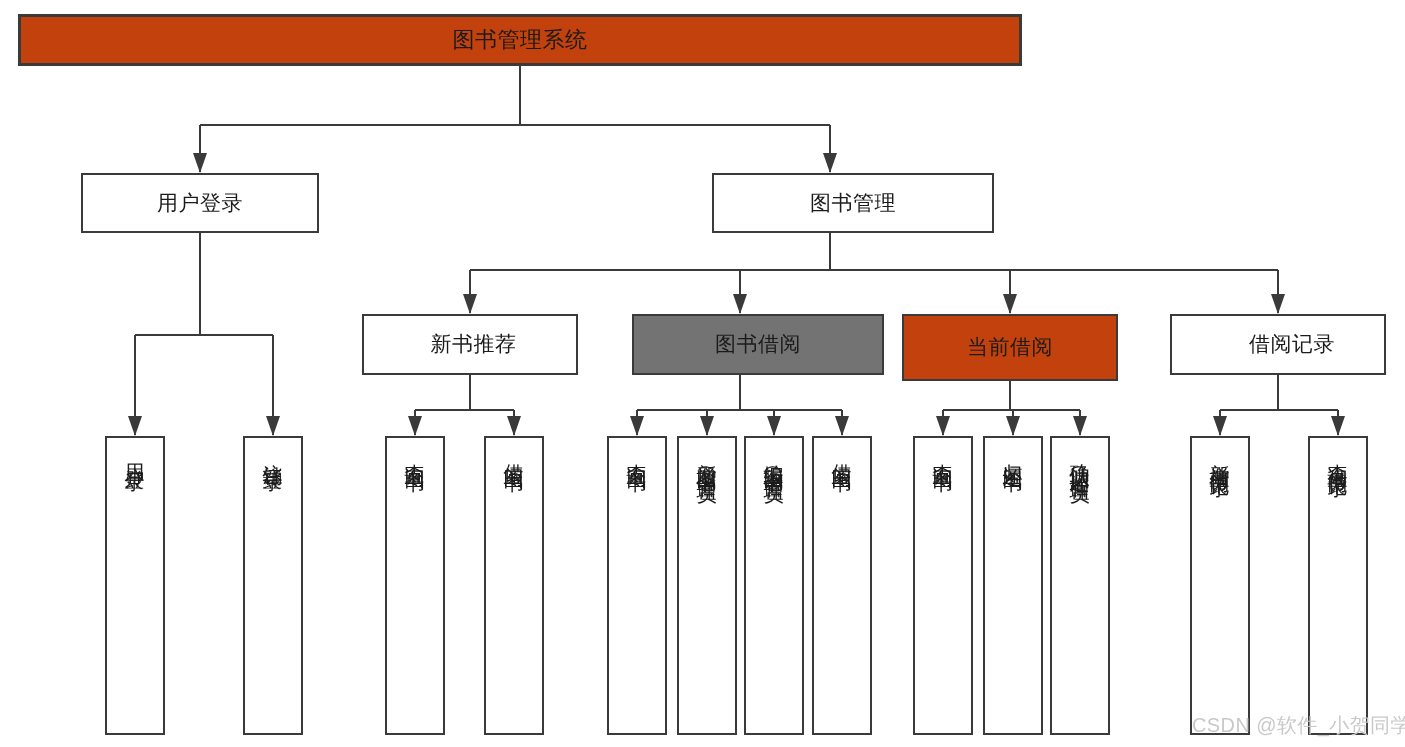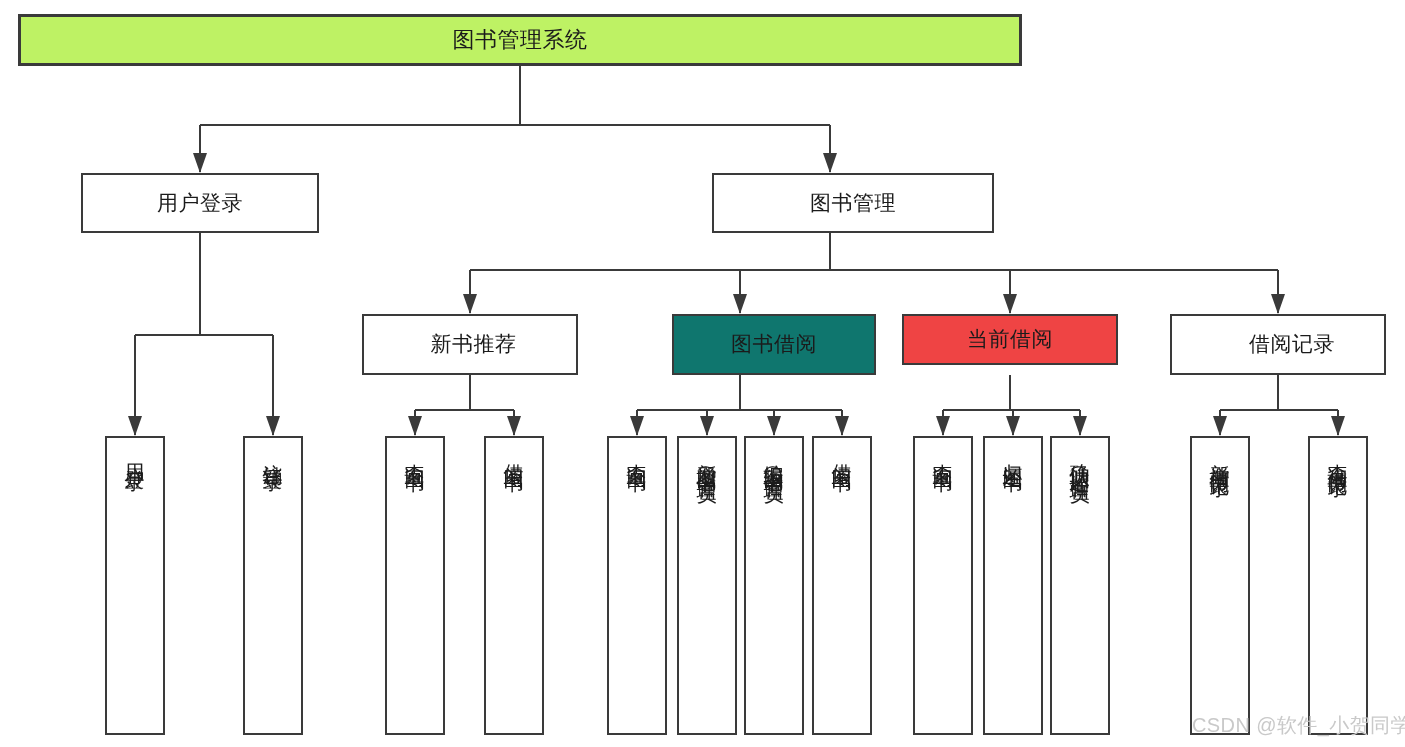--- a/index.html
+++ b/index.html
@@ -128,36 +128,36 @@
       <line x1="1080" y1="410" x2="1080" y2="435" stroke="#3a3a3a" stroke-width="2.5" shape-rendering="crispEdges"></line>
       <polygon points="1073,416 1087,416 1080,436" fill="#3a3a3a"></polygon>
       <line x1="1278" y1="375" x2="1278" y2="410" stroke="#3a3a3a" stroke-width="2.5" shape-rendering="crispEdges"></line>
       <line x1="1220" y1="410" x2="1338" y2="410" stroke="#3a3a3a" stroke-width="2.5" shape-rendering="crispEdges"></line>
       <line x1="1220" y1="410" x2="1220" y2="435" stroke="#3a3a3a" stroke-width="2.5" shape-rendering="crispEdges"></line>
       <polygon points="1213,416 1227,416 1220,436" fill="#3a3a3a"></polygon>
       <line x1="1338" y1="410" x2="1338" y2="435" stroke="#3a3a3a" stroke-width="2.5" shape-rendering="crispEdges"></line>
       <polygon points="1331,416 1345,416 1338,436" fill="#3a3a3a"></polygon>
     </svg>
   <div id="nodes-layer">
-      <div class="node horiz level-root" style="left: 18px; top: 14px; width: 1004px; height: 52px; border-color: rgb(58, 58, 58); background: #bef264; color: rgb(27, 27, 27);">
+      <div class="node horiz level-root" style="left: 18px; top: 14px; width: 1004px; height: 52px; border-color: rgb(58, 58, 58); background: #c2410c; color: rgb(27, 27, 27);">
         <span class="label">图书管理系统</span>
       </div>
       <div class="node horiz level-1" style="left: 81px; top: 173px; width: 238px; height: 60px; border-color: rgb(58, 58, 58); background: rgb(255, 255, 255); color: rgb(27, 27, 27);">
         <span class="label">用户登录</span>
       </div>
       <div class="node horiz level-1" style="left: 712px; top: 173px; width: 282px; height: 60px; border-color: rgb(58, 58, 58); background: rgb(255, 255, 255); color: rgb(27, 27, 27);">
         <span class="label">图书管理</span>
       </div>
       <div class="node horiz level-2" style="left: 362px; top: 314px; width: 216px; height: 61px; border-color: rgb(58, 58, 58); background: rgb(255, 255, 255); color: rgb(27, 27, 27); padding-left: 7px;">
         <span class="label">新书推荐</span>
       </div>
-      <div class="node horiz level-2" style="left: 632px; top: 314px; width: 204px; height: 61px; border-color: rgb(58, 58, 58); background: #0f766e; color: rgb(27, 27, 27); margin-left: 40px;">
+      <div class="node horiz level-2" style="left: 632px; top: 314px; width: 252px; height: 61px; border-color: rgb(58, 58, 58); background: #737373; color: rgb(27, 27, 27);">
         <span class="label">图书借阅</span>
       </div>
-      <div class="node horiz level-2" style="left: 902px; top: 314px; width: 216px; height: 51px; border-color: rgb(58, 58, 58); background: #ef4444; color: rgb(27, 27, 27);">
+      <div class="node horiz level-2" style="left: 902px; top: 314px; width: 216px; height: 67px; border-color: rgb(58, 58, 58); background: #c2410c; color: rgb(27, 27, 27);">
         <span class="label">当前借阅</span>
       </div>
       <div class="node horiz level-2" style="left: 1170px; top: 314px; width: 216px; height: 61px; border-color: rgb(58, 58, 58); background: rgb(255, 255, 255); color: rgb(27, 27, 27); padding-left: 28px;">
         <span class="label">借阅记录</span>
       </div>
       <div class="node vert level-3" style="left: 105px; top: 436px; width: 60px; height: 299px; border-color: rgb(58, 58, 58); background: rgb(255, 255, 255); color: rgb(27, 27, 27);">
         <span class="label">用户登录</span>
       </div>
       <div class="node vert level-3" style="left: 243px; top: 436px; width: 60px; height: 299px; border-color: rgb(58, 58, 58); background: rgb(255, 255, 255); color: rgb(27, 27, 27);">
         <span class="label">注销登录</span>

